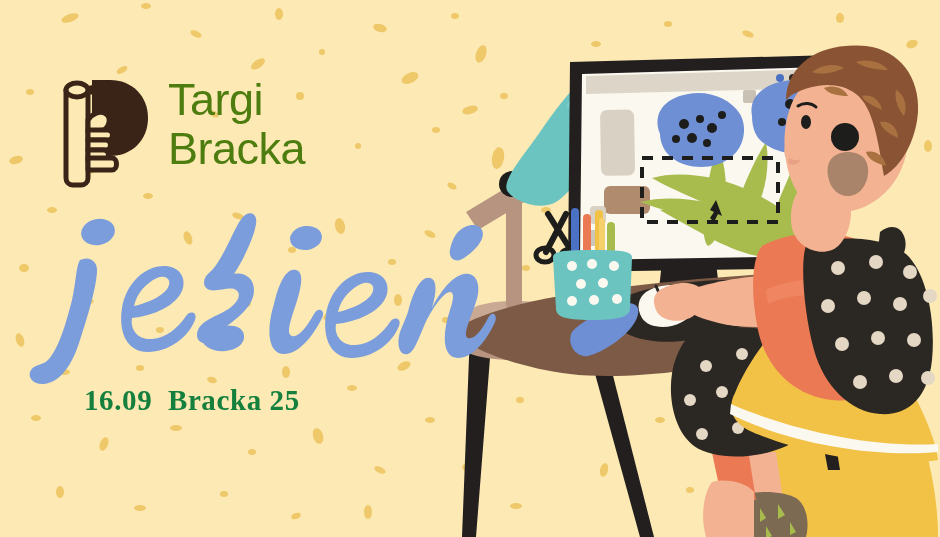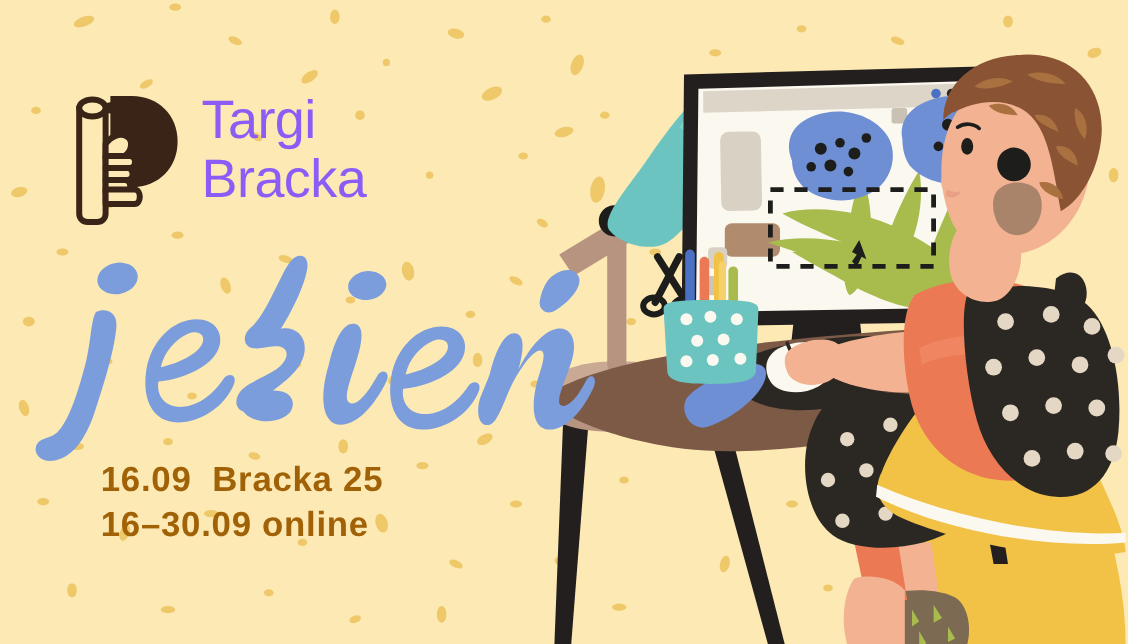--- a/index.html
+++ b/index.html
@@ -16,36 +16,36 @@
   #art{position:absolute;left:0;top:0;width:940px;height:537px;}
 
   
   .brand{
     position:absolute;left:52px;top:70px;
     display:flex;align-items:flex-start;gap:18px;
   }
   .brand-mark{width:98px;height:118px;flex:none;}
   .brand-words{
     margin-top:6px;
-    color:#8b5cf6;
+    color:#4d7c0f;
     font-family:"Liberation Sans", sans-serif;
     font-size:45px;line-height:1.08;font-weight:400;
     letter-spacing:-0.5px;
   }
   .brand-words div{display:block;}
 
   .script{
     position:absolute;left:26px;top:196px;
     width:470px;height:190px;
   }
 
   .dates{
     position:absolute;left:84px;top:381px;
-    color:#a16207;
-    font-family:Liberation Sans, sans-serif;
+    color:#15803d;
+    font-family:Liberation Serif, serif;
     font-size:29px;line-height:1.32;font-weight:700;
     letter-spacing:0.6px;
   }
   .dates div{white-space:pre;}
 </style>
 </head>
 <body>
 
 <div id="poster">
 
@@ -375,16 +375,15 @@
 
       <path d="M300 118 C304 94 322 76 342 76 C356 76 364 86 361 98 C356 116 330 126 310 128 C308 140 316 150 330 149 C344 148 356 138 364 126 C368 120 376 122 373 130 C366 148 346 162 326 162 C306 162 296 144 300 118 Z M312 116 C326 113 344 105 347 95 C349 88 342 85 335 88 C324 93 315 103 312 116 Z"></path>
 
       <path d="M382 116 C388 92 396 80 404 82 C412 84 410 98 406 112 C414 96 426 80 438 78 C450 76 456 88 450 106 C444 124 436 140 442 142 C448 144 456 134 462 122 C466 114 472 118 469 126 C460 146 446 162 432 162 C416 162 416 138 424 114 C428 102 428 96 424 96 C418 96 406 112 398 130 C392 144 388 156 382 158 C374 160 370 150 374 136 C377 128 380 122 382 116 Z"></path>
       <path d="M432 36 C440 28 452 26 456 34 C460 42 450 54 438 62 C430 68 422 62 424 54 C425 48 428 40 432 36 Z"></path>
     </g>
   </svg>
 
   <div class="dates">
     <div>16.09  Bracka 25</div>
-    <div>16–30.09 online</div>
   </div>
 
 </div>
 
 </body></html>

